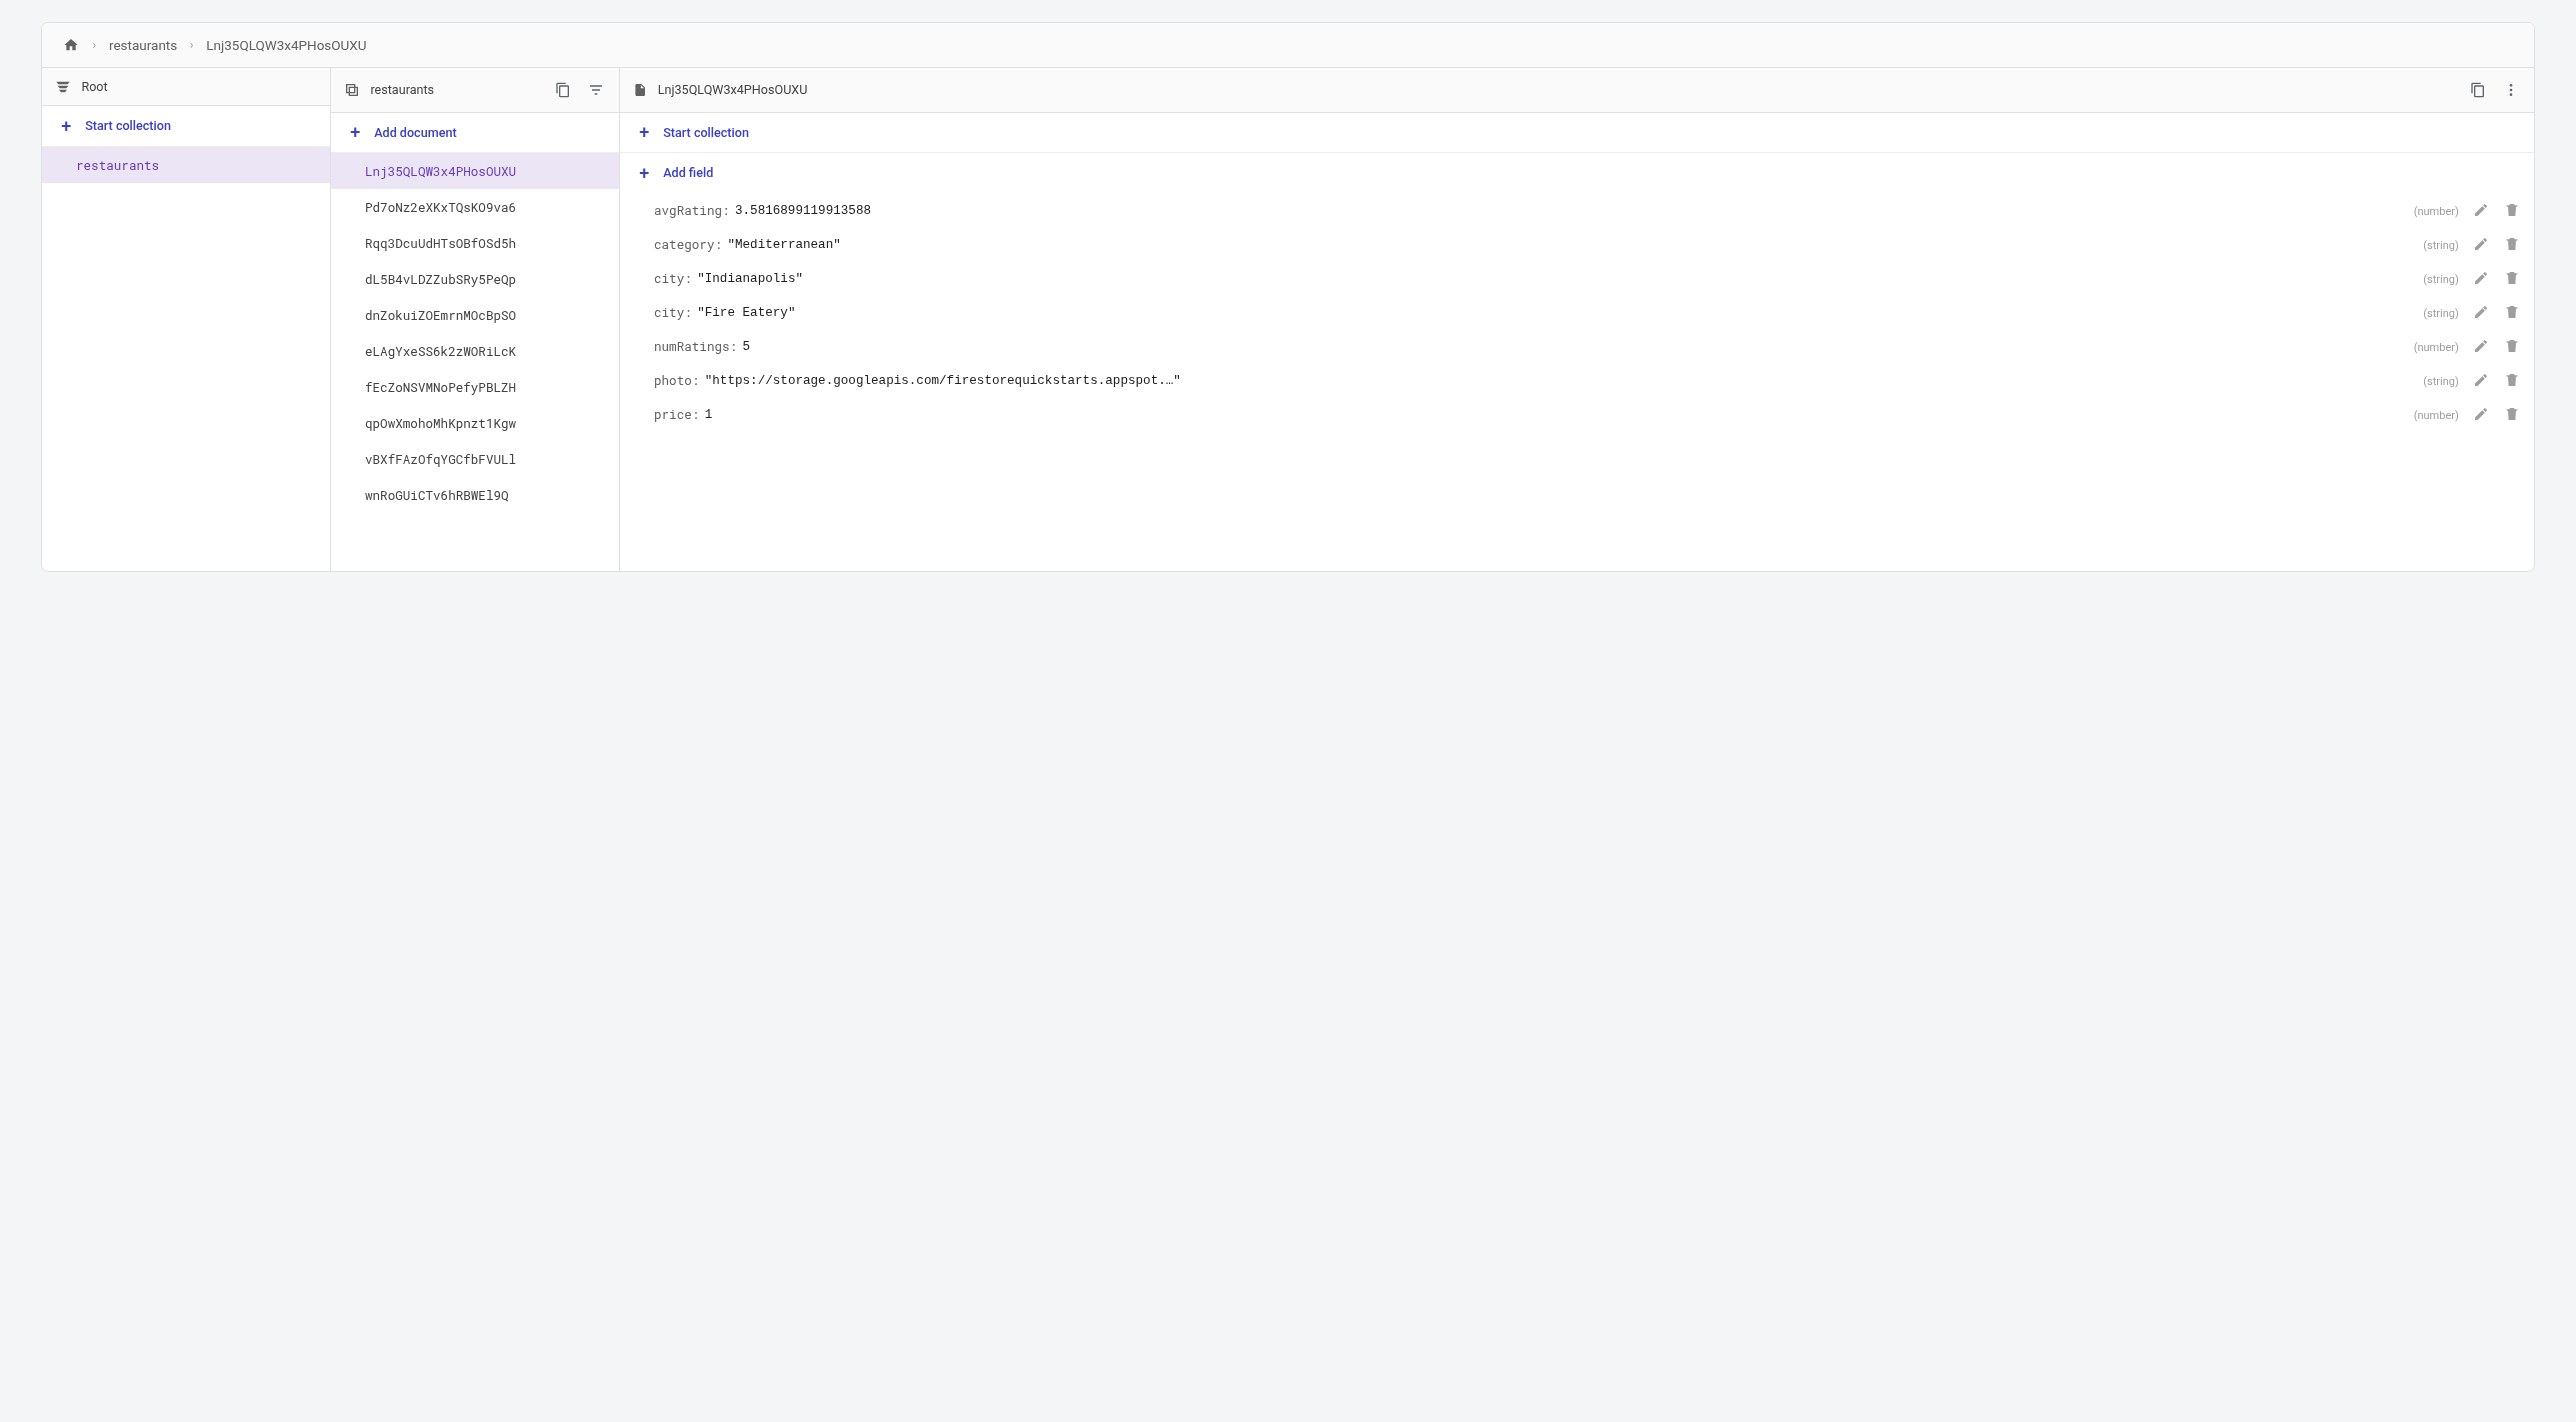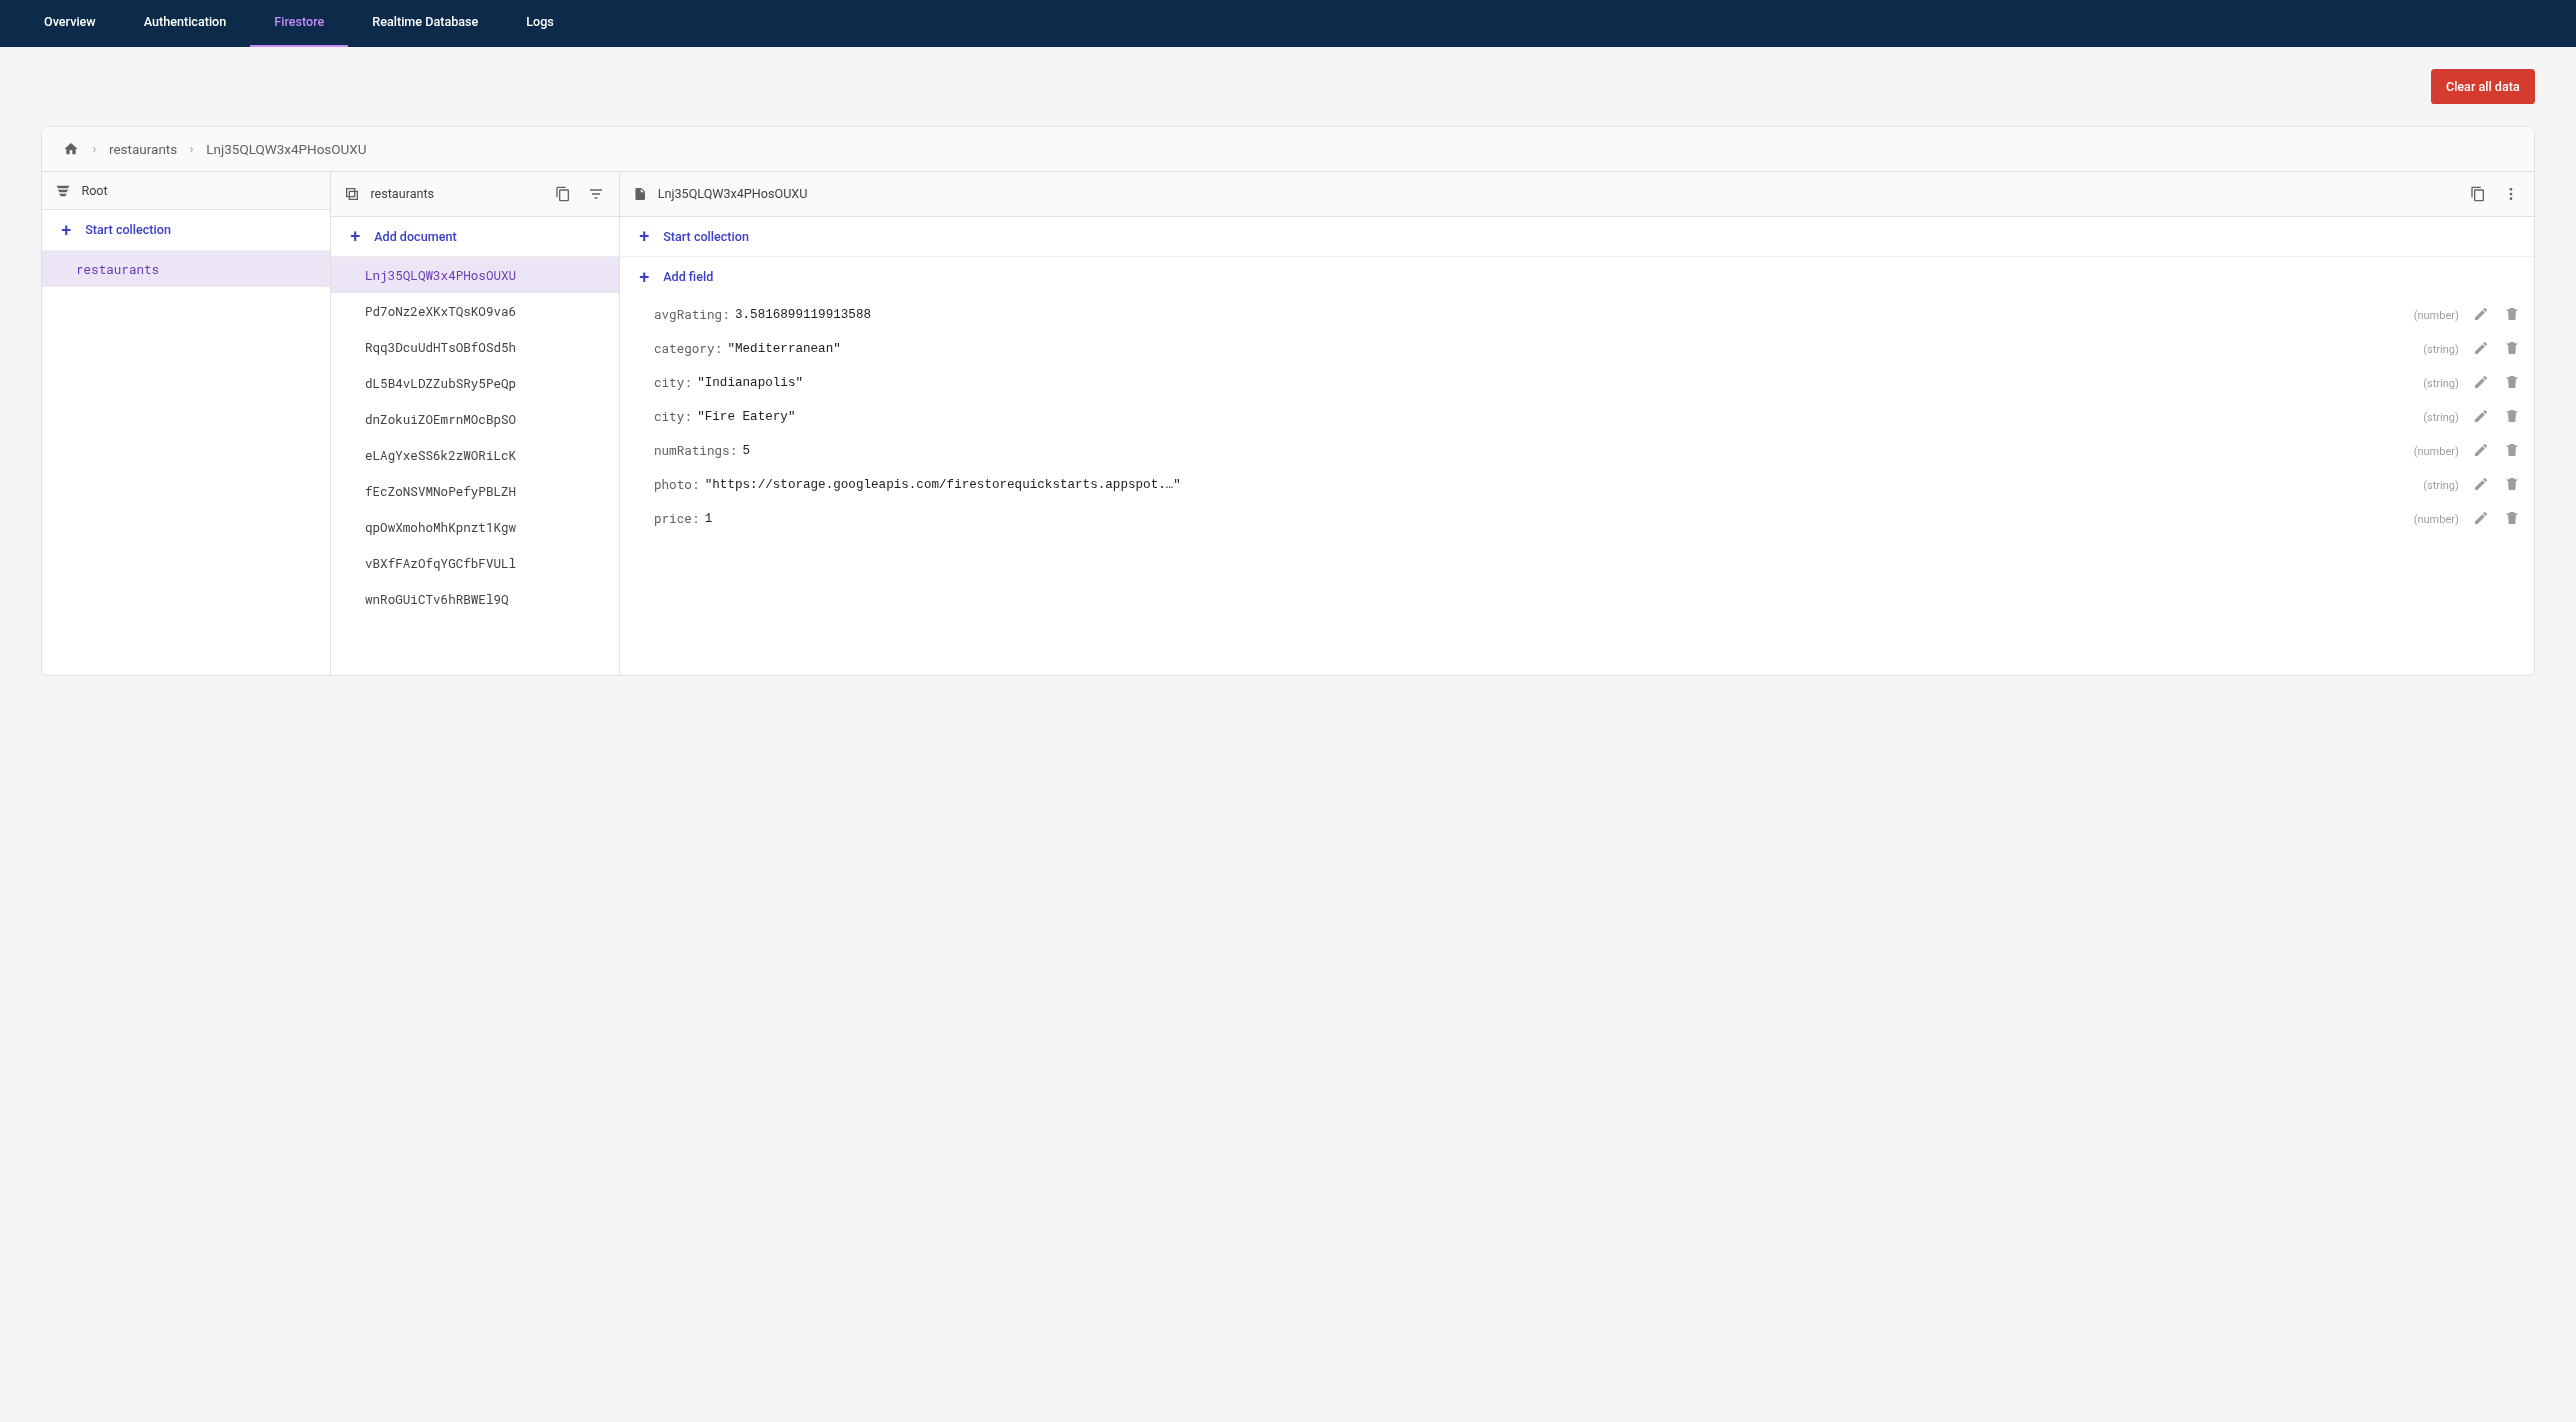--- a/index.html
+++ b/index.html
@@ -42,33 +42,23 @@
     .field svg{fill:#9e9e9e;cursor:pointer;flex-shrink:0}
     .field .ed{margin-left:9px}
     .root-ic{width:16px;height:12.6px;fill:#616161}
     .doc-ic{width:14.4px;height:16px;fill:#616161}
     .coll-ic{width:16px;height:16px;fill:#616161}
   </style>
 </head>
 <body>
 
 <div class="topbar">
-  <div class="navtabs" id="navtabs">
-      <div class="navtab">Overview</div>
-      <div class="navtab">Authentication</div>
-      <div class="navtab active">Firestore</div>
-      <div class="navtab">Realtime Database</div>
-      <div class="navtab">Logs</div>
-    </div>
 </div>
 
 <div class="page">
-  <div class="toprow">
-    <button class="btn-red">Clear all data</button>
-  </div>
 
   <div class="card">
     <div class="breadcrumbs">
       <svg class="home-ic" viewBox="0 0 24 24">
           <path d="M10 20v-6h4v6h5v-8h3L12 3 2 12h3v8z"></path>
         </svg>
       <span class="chev">›</span>
       <span class="crumb">restaurants</span>
       <span class="chev">›</span>
       <span class="crumb">Lnj35QLQW3x4PHosOUXU</span>

